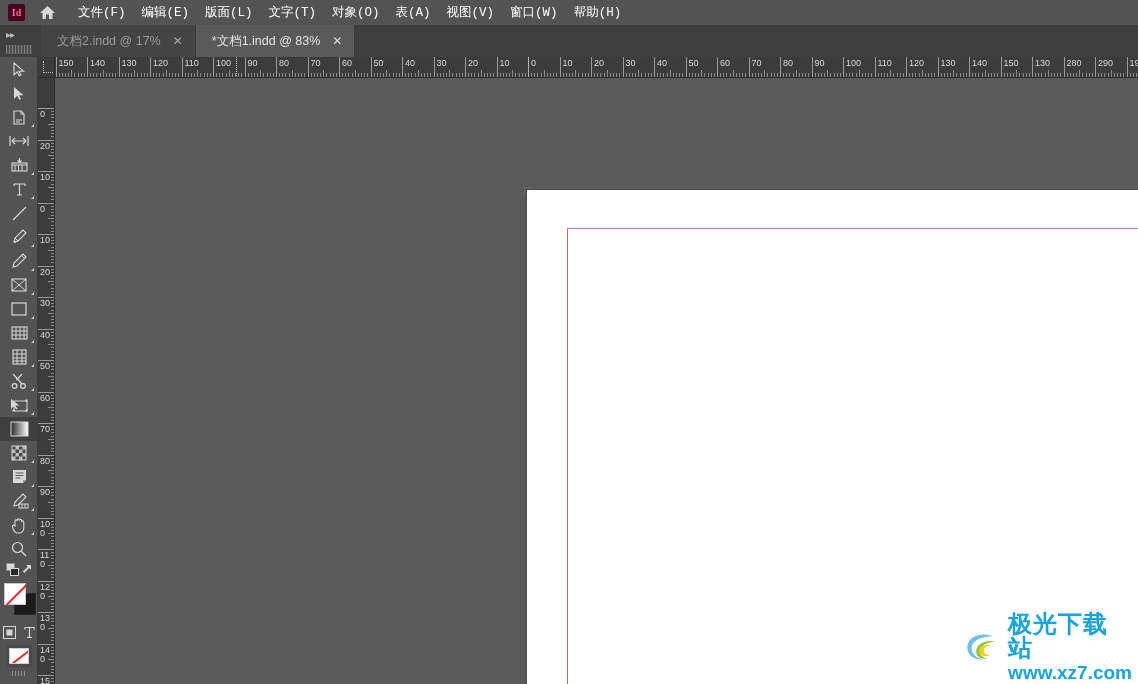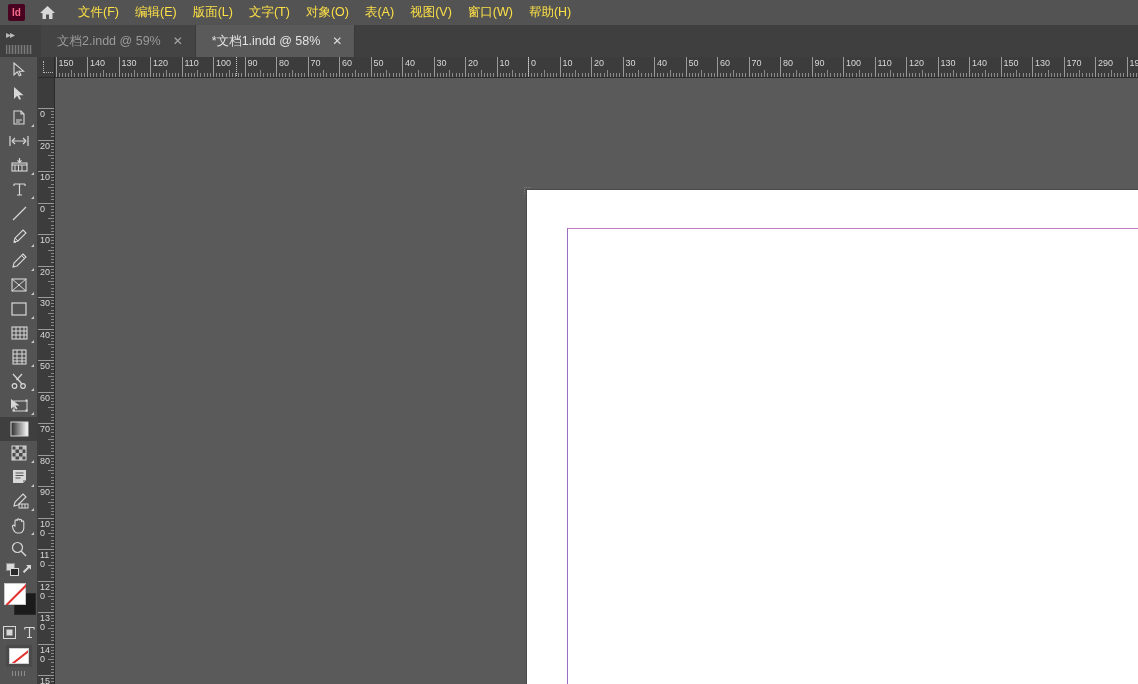--- a/index.html
+++ b/index.html
@@ -16,29 +16,31 @@
     position: absolute; left: 0; top: 0; width: 1138px; height: 25px;
     background: #535353;
     display: flex; align-items: center;
   }
   .id-logo {
     width: 17px; height: 17px; margin-left: 8px; margin-right: 9px;
     background: #49021f; border-radius: 2px;
     color: #f76b8a; font-size: 10px; font-weight: bold;
     display: flex; align-items: center; justify-content: center;
     line-height: 1;
+    font-family: Liberation Serif, serif;
   }
   .home-btn {
     width: 26px; height: 24px; margin-right: 10px;
     display: flex; align-items: center; justify-content: center;
   }
   .menu-item {
-    color: #fde047; font-size: 12.5px;
+    color: #ffffff; font-size: 12.5px;
     padding: 3px 8px; white-space: nowrap;
     letter-spacing: 0px;
+    font-family: Liberation Mono, monospace;
   }
 
   
   .tabbar {
     position: absolute; left: 0; top: 25px; width: 1138px; height: 32px;
     background: #3f3f3f;
   }
   .tabstrip { position: absolute; left: 41px; top: 0; height: 32px; display: flex; }
   .tab {
     height: 32px; display: flex; align-items: center;
@@ -221,25 +223,25 @@
     <div class="menu-item">视图(V)</div>
     <div class="menu-item">窗口(W)</div>
     <div class="menu-item">帮助(H)</div>
   </div>
 
   <div class="tabbar">
     <div class="panel-collapse">▸▸</div>
     <div class="tool-grip"></div>
     <div class="tabstrip">
       <div class="tab">
-        <span>文档2.indd @ 59%</span>
+        <span>文档2.indd @ 17%</span>
         <span class="tab-close">✕</span>
       </div>
       <div class="tab active">
-        <span>*文档1.indd @ 58%</span>
+        <span>*文档1.indd @ 83%</span>
         <span class="tab-close">✕</span>
       </div>
     </div>
   </div>
 
   <div class="toolbar">
 
     <div class="tool">
       <svg width="13" height="15" viewBox="0 0 13 15">
           <path d="M1 1 L1 13 L4.2 9.8 L6.3 13.8 L8 12.9 L6 9.2 L10.5 9.2 Z" fill="none" stroke="#d8d8d8" stroke-width="1.1"></path>
@@ -787,21 +789,21 @@
       <div class="tick" style="left: 980.15px; height: 4px; width: 1px; top: 16px; background: rgb(138, 138, 138);"></div>
       <div class="tick" style="left: 983.3px; height: 4px; width: 1px; top: 16px; background: rgb(138, 138, 138);"></div>
       <div class="tick" style="left: 986.45px; height: 4px; width: 1px; top: 16px; background: rgb(138, 138, 138);"></div>
       <div class="tick" style="left: 989.6px; height: 4px; width: 1px; top: 16px; background: rgb(138, 138, 138);"></div>
       <div class="tick" style="left: 992.75px; height: 7px; width: 1px; top: 13px; background: rgb(138, 138, 138);"></div>
       <div class="tick" style="left: 995.9px; height: 4px; width: 1px; top: 16px; background: rgb(138, 138, 138);"></div>
       <div class="tick" style="left: 999.05px; height: 4px; width: 1px; top: 16px; background: rgb(138, 138, 138);"></div>
       <div class="tick" style="left: 1002.2px; height: 4px; width: 1px; top: 16px; background: rgb(138, 138, 138);"></div>
       <div class="tick" style="left: 1005.35px; height: 4px; width: 1px; top: 16px; background: rgb(138, 138, 138);"></div>
       <div class="tick" style="left: 1008.5px; top: 0px; width: 1px; height: 20px;"></div>
-      <div class="lbl" style="left: 1011.5px;">170</div>
+      <div class="lbl" style="left: 1011.5px;">280</div>
       <div class="tick" style="left: 1011.65px; height: 4px; width: 1px; top: 16px; background: rgb(138, 138, 138);"></div>
       <div class="tick" style="left: 1014.8px; height: 4px; width: 1px; top: 16px; background: rgb(138, 138, 138);"></div>
       <div class="tick" style="left: 1017.95px; height: 4px; width: 1px; top: 16px; background: rgb(138, 138, 138);"></div>
       <div class="tick" style="left: 1021.1px; height: 4px; width: 1px; top: 16px; background: rgb(138, 138, 138);"></div>
       <div class="tick" style="left: 1024.25px; height: 7px; width: 1px; top: 13px; background: rgb(138, 138, 138);"></div>
       <div class="tick" style="left: 1027.4px; height: 4px; width: 1px; top: 16px; background: rgb(138, 138, 138);"></div>
       <div class="tick" style="left: 1030.55px; height: 4px; width: 1px; top: 16px; background: rgb(138, 138, 138);"></div>
       <div class="tick" style="left: 1033.7px; height: 4px; width: 1px; top: 16px; background: rgb(138, 138, 138);"></div>
       <div class="tick" style="left: 1036.85px; height: 4px; width: 1px; top: 16px; background: rgb(138, 138, 138);"></div>
       <div class="tick" style="left: 1040px; top: 0px; width: 1px; height: 20px;"></div>
@@ -1029,14 +1031,25 @@
       <div class="tick" style="top: 603.3px; width: 3px; height: 1px; left: 13px; background: rgb(138, 138, 138);"></div>
     </div>
 
   <div class="canvas">
     <div class="page" id="page" style="left: 472px; top: 112px; width: 700px; height: 700px;">
       <div class="margin-guide" id="margin" style="left: 40px; top: 38px; width: 700px; height: 700px;"></div>
     </div>
     <div class="page-corner" id="pagecorner" style="left: 469px; top: 109px;"></div>
   </div>
 
+  <div class="watermark">
+    <svg width="56" height="50" viewBox="0 0 56 50">
+      <path d="M40 10 C26 4 8 9 5 22 C2 35 14 44 26 42 C16 40 9 33 11 24 C13 15 27 10 40 10 Z" fill="#6ec1e4"></path>
+      <path d="M44 18 C32 14 18 20 17 30 C16 38 24 43 32 41 C23 39 20 32 24 26 C28 20 36 18 44 18 Z" fill="#8ec63f"></path>
+      <path d="M33 22 C25 22 20 27 22 33 C24 38 31 39 36 36 C30 36 27 33 28 29 C29 25 33 23 38 23 Z" fill="#f5d020"></path>
+    </svg>
+    <div class="wm-text">
+      <div class="wm-cn">极光下载站</div>
+      <div class="wm-url">www.xz7.com</div>
+    </div>
+  </div>
 
 </div>
 
 </body></html>

